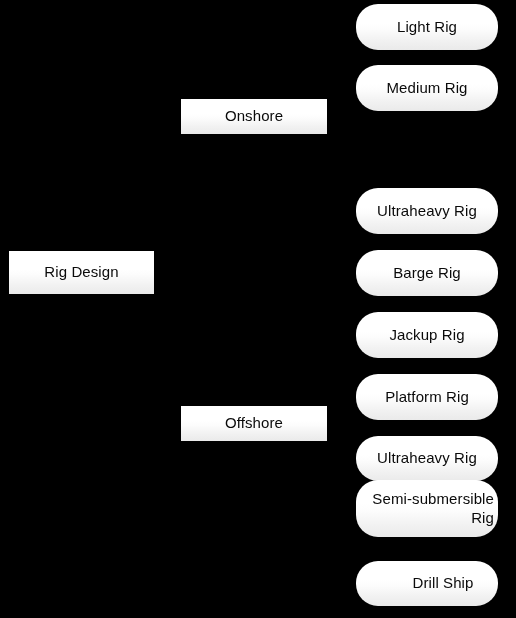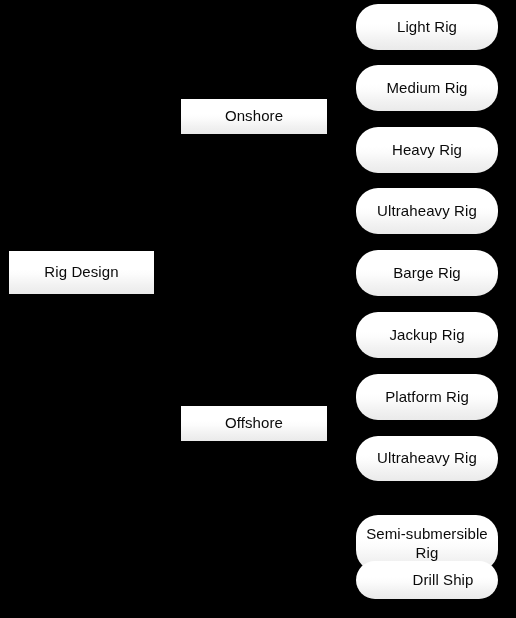--- a/index.html
+++ b/index.html
@@ -72,23 +72,20 @@
   </div>
 
   <div class="node lvl-leaf" style="top:4px;height:46px;">
     <span class="node-label">Light Rig</span>
   </div>
 
   <div class="node lvl-leaf" style="top:65px;height:46px;">
     <span class="node-label">Medium Rig</span>
   </div>
 
-  <div class="node lvl-leaf" style="top:127px;height:46px;">
-    <span class="node-label">Heavy Rig</span>
-  </div>
 
   <div class="node lvl-leaf" style="top:188px;height:46px;">
     <span class="node-label">Ultraheavy Rig</span>
   </div>
 
   <div class="node lvl-leaf" style="top:250px;height:46px;">
     <span class="node-label">Barge Rig</span>
   </div>
 
   <div class="node lvl-leaf" style="top:312px;height:46px;">
@@ -96,21 +93,21 @@
   </div>
 
   <div class="node lvl-leaf" style="top:374px;height:46px;">
     <span class="node-label">Platform Rig</span>
   </div>
 
   <div class="node lvl-leaf" style="top:436px;height:45px;">
     <span class="node-label">Ultraheavy Rig</span>
   </div>
 
-  <div class="node lvl-leaf" style="top:515px;height:57px;">
+  <div class="node lvl-leaf" style="top:480px;height:57px;text-align:right;">
     <span class="node-label">Semi-submersible Rig</span>
   </div>
 
-  <div class="node lvl-leaf" style="top:561px;height:38px;padding-left:36px;">
+  <div class="node lvl-leaf" style="top:561px;height:45px;padding-left:36px;">
     <span class="node-label">Drill Ship</span>
   </div>
 
 </div>
 
 </body></html>

